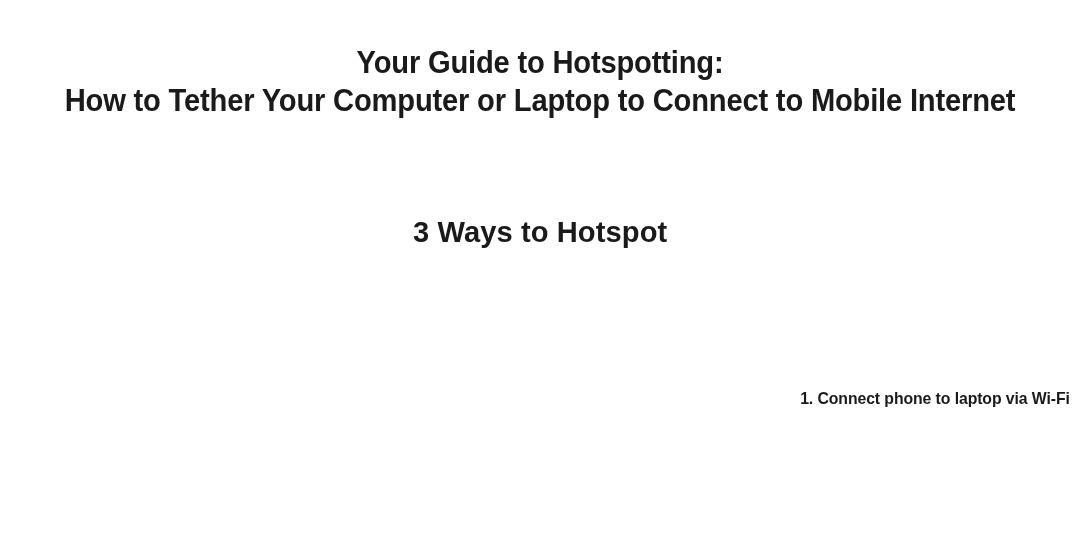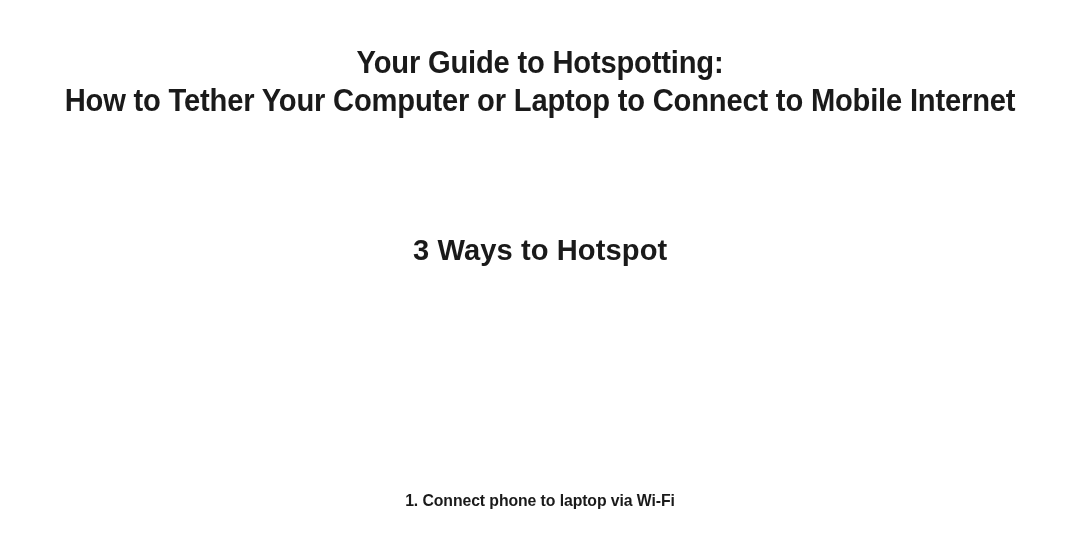--- a/index.html
+++ b/index.html
@@ -40,21 +40,21 @@
     letter-spacing: -0.2px;
     color: #1a1a1a;
     transform: scaleX(0.94);
     transform-origin: center center;
     white-space: nowrap;
   }
 
   
   .section-heading {
     position: absolute;
-    top: 231px;
+    top: 213px;
     left: 0;
     width: 1080px;
     text-align: center;
   }
   .section-heading-text {
     display: inline-block;
     font-family: "Liberation Sans", sans-serif;
     font-weight: bold;
     font-size: 30px;
     line-height: 38px;
@@ -71,21 +71,20 @@
     top: 286px;
     left: 0;
     width: 1080px;
     height: 240px;
     display: flex;
     align-items: flex-end;
   }
   .column {
     flex: 1 1 0;
     display: flex;
-    flex-direction: column;
     align-items: center;
     justify-content: flex-end;
     height: 100%;
     gap: 22px;
   }
   .illustration {
     flex: 1 1 auto;
     width: 100%;
     background: #ffffff;
   }

